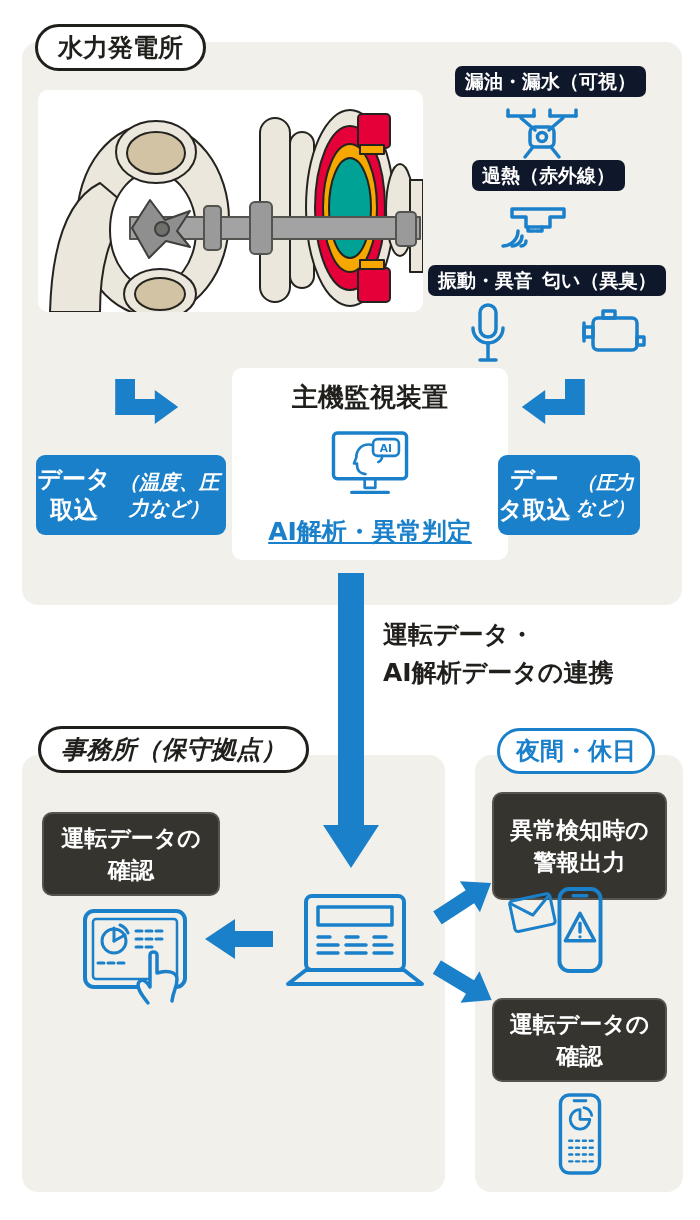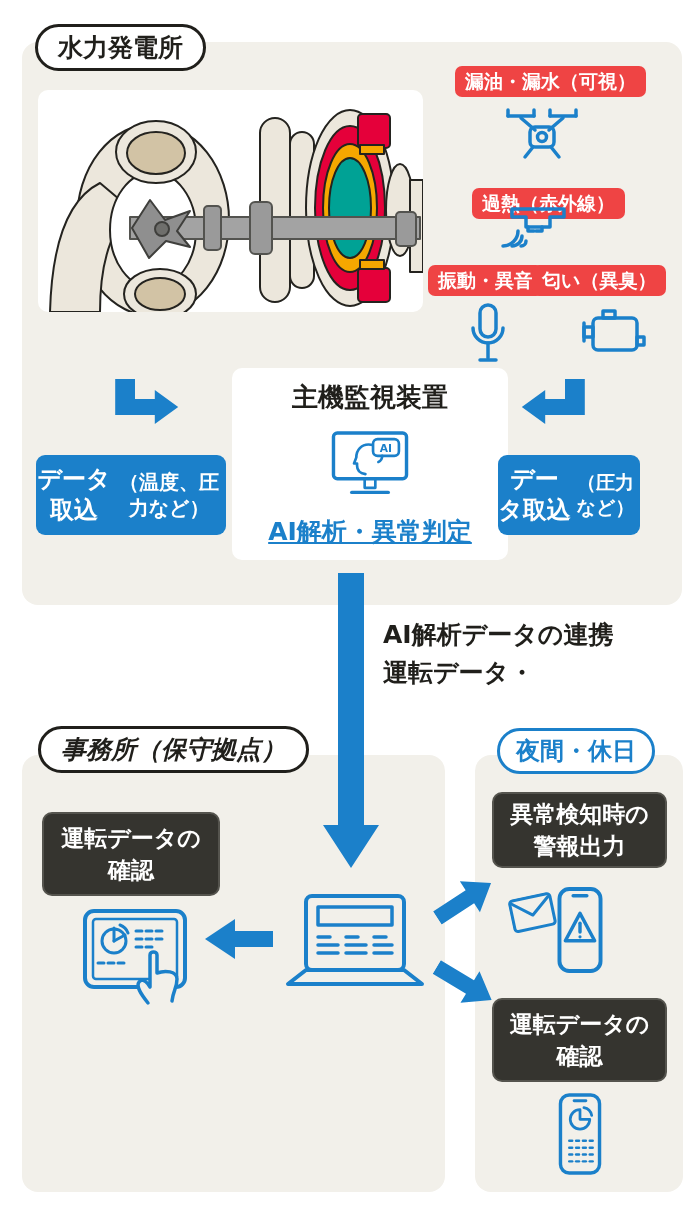--- a/index.html
+++ b/index.html
@@ -4,28 +4,28 @@
 <style>
   * { margin:0; padding:0; box-sizing:border-box; }
   html,body { background:#fff; }
   body { font-family:"DejaVu Sans","Liberation Sans",sans-serif; }
   .canvas { position:relative; width:700px; height:1220px; background:#fff; overflow:hidden; }
   .section { position:absolute; background:#f2f0ea; border-radius:16px; }
   .pill { position:absolute; display:flex; align-items:center; justify-content:center;
           background:#fff; border:3px solid #201f1b; border-radius:30px; font-weight:bold;
           font-size:25px; color:#201f1b; padding:4px 20px; white-space:nowrap; z-index:5; }
   .pill.blue { border-color:#1b80ca; color:#1b80ca; font-size:24px; padding:4px 16px;text-align:right; }
-  .tag { position:absolute; background:#ef4444; color:#fff; font-weight:bold; font-size:19px;
+  .tag { position:absolute; background:#0f172a; color:#fff; font-weight:bold; font-size:19px;
          border-radius:7px; padding:0 10px; height:31px; display:flex; align-items:center;
          white-space:nowrap; z-index:4; }
   .bluebox { position:absolute; background:#1b80ca; color:#fff; font-weight:bold; border-radius:9px;
              display:flex; flex-direction:row; align-items:center; justify-content:center;
              text-align:center; line-height:1.3; z-index:4; }
   .bluebox .l1 { font-size:24px; }
-  .bluebox .l2 { font-size:20px; }
+  .bluebox .l2 { font-size:20px;font-style:italic; }
   .bluebox.narrow .l2 { font-size:19px; }
   .darkbox { position:absolute; background:#35342f; color:#fff; font-weight:bold; border-radius:10px;
              border:2px solid #55544e; display:flex; flex-direction:column; align-items:center;
              justify-content:center; text-align:center; font-size:23px; line-height:1.4; z-index:4; }
   .monitor { position:absolute; left:232px; top:368px; width:276px; height:192px; background:#fff;
              border-radius:10px; display:flex; flex-direction:column; align-items:center;
              justify-content:space-between; padding:12px 18px 12px; z-index:4;gap:15px; }
   .monitor .t { font-size:26px; font-weight:bold; color:#201f1b; }
   .monitor .r { font-size:25px; font-weight:bold; color:#1b80ca; white-space:nowrap;text-decoration:underline; }
   .linktext { position:absolute; left:383px; top:616px; font-size:25px; font-weight:bold;
@@ -97,21 +97,21 @@
       <line x1="50" y1="10" x2="50" y2="4"></line>
       <line x1="76" y1="10" x2="76" y2="4"></line>
     <line x1="21" y1="12" x2="35" y2="24"></line>
       <line x1="63" y1="12" x2="49" y2="24"></line>
     <rect x="30" y="21" width="24" height="20" rx="5"></rect>
     <circle cx="42" cy="31" r="4.5"></circle>
     <line x1="33" y1="41" x2="25" y2="51"></line>
       <line x1="51" y1="41" x2="59" y2="51"></line>
   </svg>
 
-  <div class="tag" style="left:472px; top:188px;">
+  <div class="tag" style="left:472px; top:160px;">
     <span>過熱（赤外線）</span>
   </div>
   <svg class="icon" style="left:498px; top:203px;" width="74" height="56" viewBox="0 0 74 56" fill="none" stroke="#1b80ca" stroke-width="3.5" stroke-linecap="round" stroke-linejoin="round">
     <path d="M14,6 H66 V14 H52 V24 H28 V14 H14 Z"></path>
     <path d="M30,24 v4 h6"></path>
       <path d="M44,24 v4 h-6"></path>
     <path d="M28,38 a5,5 0 0 1 -5,5"></path>
     <path d="M24,33 a10,10 0 0 1 -10,10"></path>
     <path d="M20,28 a15,15 0 0 1 -15,15"></path>
   </svg>
@@ -164,22 +164,22 @@
   </div>
   <div class="bluebox narrow" style="left:498px; top:455px; width:142px; height:80px;">
     <span class="l1">データ取込</span>
     <span class="l2">（圧力など）</span>
   </div>
 
   <svg class="icon" style="left:322px; top:573px; z-index:6;" width="58" height="296" viewBox="0 0 58 296">
     <polygon points="16,0 42,0 42,252 57,252 29,295 1,252 16,252" fill="#1b80ca"></polygon>
   </svg>
   <div class="linktext">
+    <div>運転データ・</div>
     <div>AI解析データの連携</div>
-    <div>運転データ・</div>
   </div>
 
   <div class="section" style="left:22px; top:755px; width:423px; height:437px;"></div>
   <div class="pill" style="left:38px; top:726px;font-style:italic;">
     <span>事務所（保守拠点）</span>
   </div>
 
   <div class="darkbox" style="left:42px; top:812px; width:178px; height:84px;">
     <span>運転データの</span>
     <span>確認</span>
@@ -234,21 +234,21 @@
   </svg>
   <svg class="icon" style="left:432px; top:962px; transform:rotate(31deg);" width="66" height="44" viewBox="0 0 68 44">
     <polygon points="0,14 40,14 40,3 66,22 40,41 40,30 0,30" fill="#1b80ca"></polygon>
   </svg>
 
   <div class="section" style="left:475px; top:755px; width:208px; height:437px;"></div>
   <div class="pill blue" style="left:497px; top:728px;">
     <span>夜間・休日</span>
   </div>
 
-  <div class="darkbox" style="left:492px; top:792px; width:175px; height:76px;">
+  <div class="darkbox" style="left:492px; top:792px; width:175px; height:108px;">
     <span>異常検知時の</span>
     <span>警報出力</span>
   </div>
 
   <svg class="icon" style="left:510px; top:895px; transform:rotate(-12deg);" width="46" height="36" viewBox="0 0 46 36" fill="none" stroke="#1b80ca" stroke-width="3" stroke-linecap="round" stroke-linejoin="round">
     <rect x="2" y="2" width="41" height="31" rx="3"></rect>
     <path d="M4,5 L22.5,20 L41,5"></path>
   </svg>
   <svg class="icon" style="left:556px; top:886px;" width="48" height="88" viewBox="0 0 48 90" fill="none" stroke="#1b80ca" stroke-linecap="round" stroke-linejoin="round">
     <rect x="3" y="3" width="42" height="84" rx="10" stroke-width="4"></rect>

